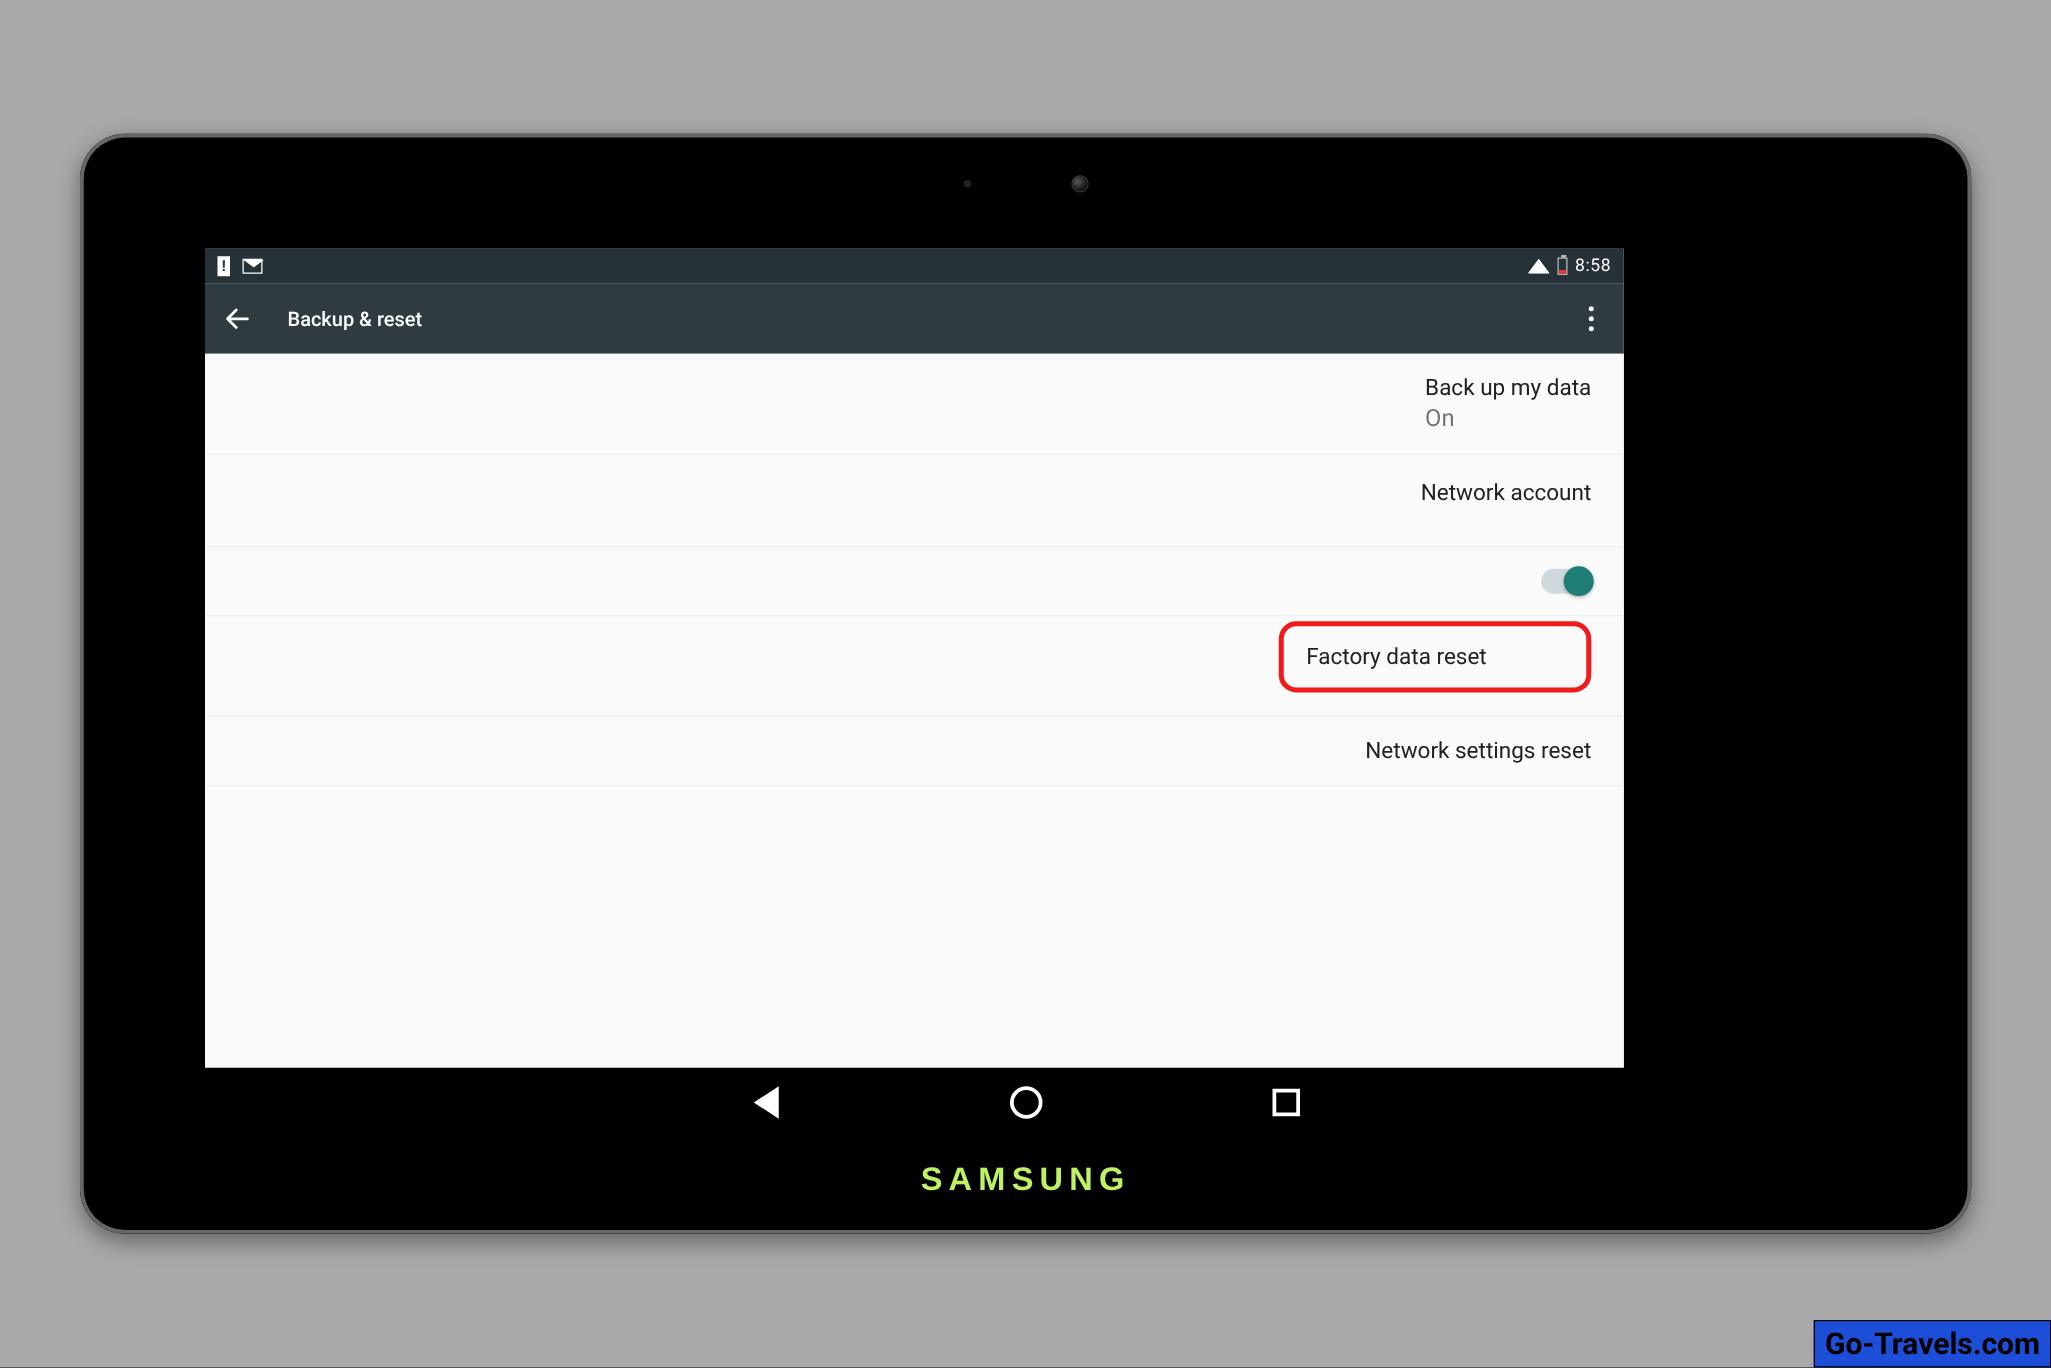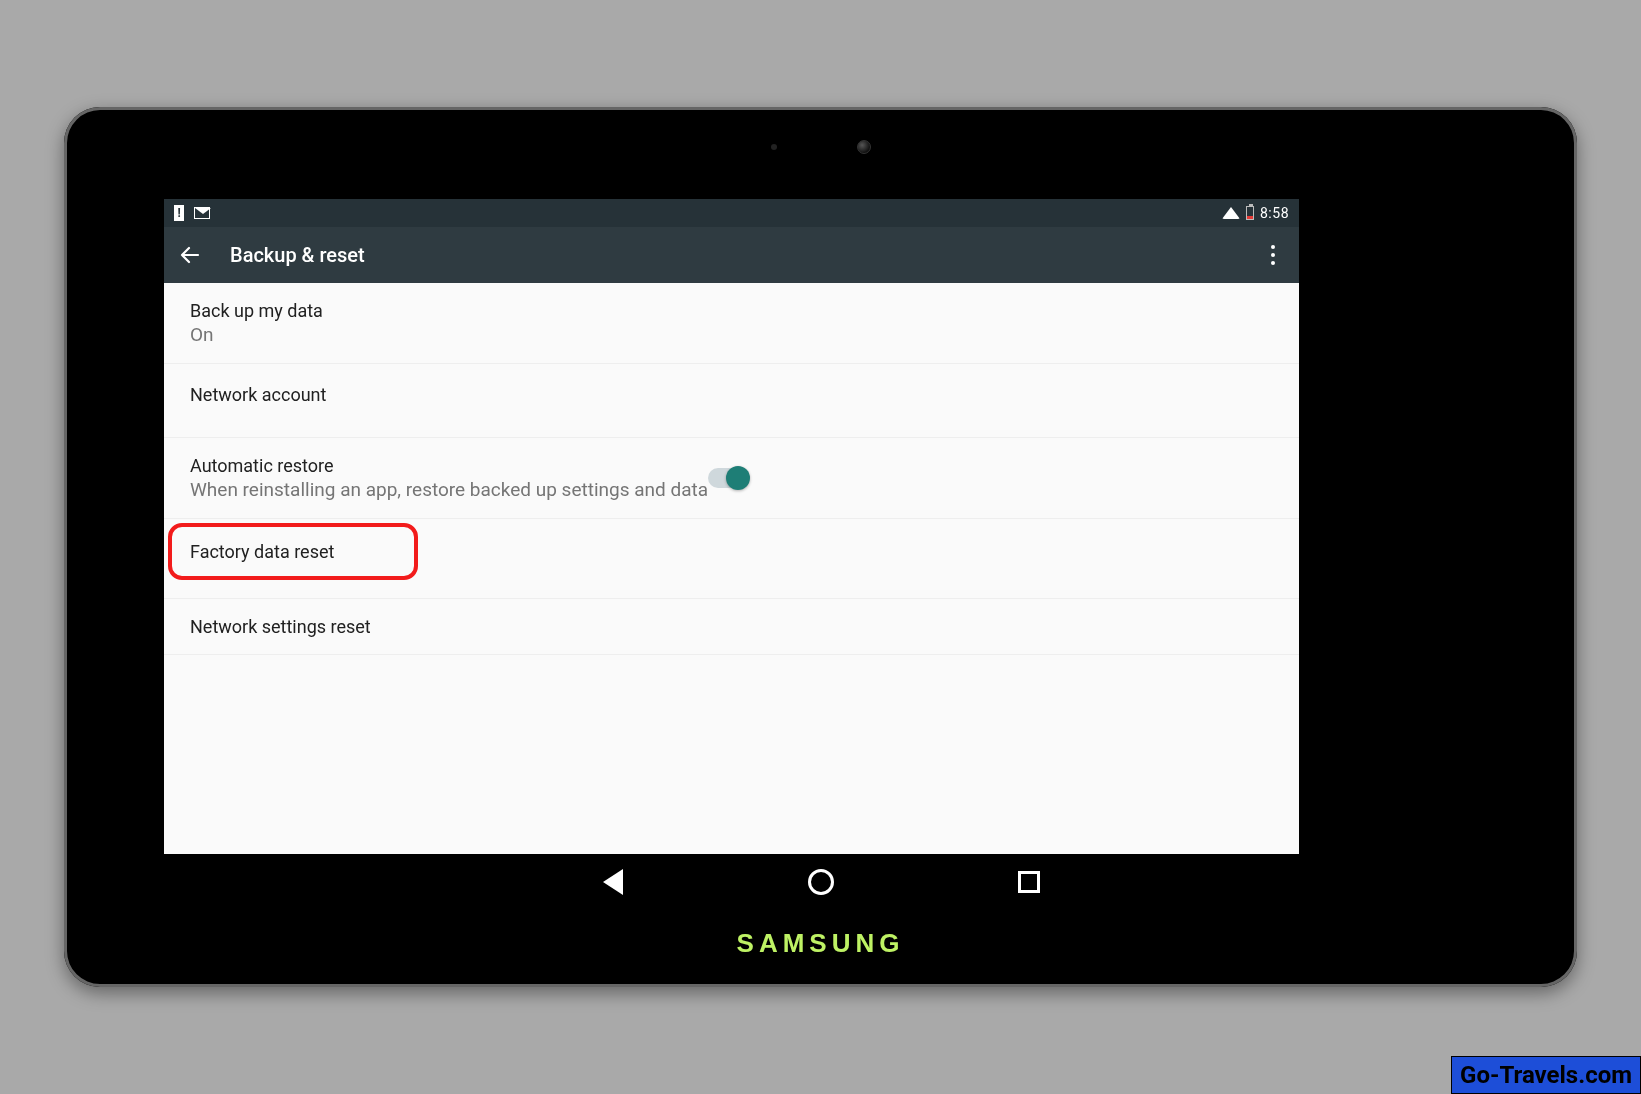--- a/index.html
+++ b/index.html
@@ -108,36 +108,36 @@
     .action-bar {
       height: 56px;
       background: #2f3b41;
       display: flex;
       align-items: center;
       padding: 0 14px;
       gap: 28px;
       color: #fff;
     }
     .back-arrow svg { display:block; }
-    .title { font-size: 20px; font-weight: 500; flex: 1; }
+    .title { font-size: 16px; font-weight: 500; flex: 1; }
     .overflow-menu {
       width: 24px; display:flex; flex-direction:column; align-items:center; gap:4px;
     }
     .overflow-menu span {
       width:4px; height:4px; background:#fff; border-radius:50%;
     }
 
     
     .list { flex:1; background:#fafafa; overflow:auto; }
     .item {
       padding: 17px 26px 17px 26px;
       border-bottom: 1px solid #eee;
       display:flex;
       align-items:center;
-      justify-content:flex-start;
+      justify-content:flex-end;
     }
     .item:last-child { border-bottom: 1px solid #eee; }
     .item-main { display:flex; flex-direction:column; gap:2px; }
     .item-title { font-size: 18px; color:#212121; }
     .item-sub   { font-size: 19px; color:#757575; }
     .toggle {
       width: 40px; height: 20px; background:#cfd8dc; border-radius:10px; position:relative;
     }
     .toggle.on::after{
       content:""; position:absolute; right:-2px; top:-2px; width:24px; height:24px;
@@ -227,24 +227,20 @@
         </div>
       </div>
 
       <div class="item" style="padding-top:20px;padding-bottom:32px">
         <div class="item-main">
           <div class="item-title">Network account</div>
         </div>
       </div>
 
       <div class="item">
-        <div class="item-main">
-          <div class="item-title">Automatic restore</div>
-          <div class="item-sub">When reinstalling an app, restore backed up settings and data</div>
-        </div>
         <div class="toggle on"></div>
       </div>
 
       <div class="item" style="padding:4px 26px 18px 26px">
         <div class="highlight-box">
           <div class="item-title">Factory data reset</div>
         </div>
       </div>
 
       <div class="item">

